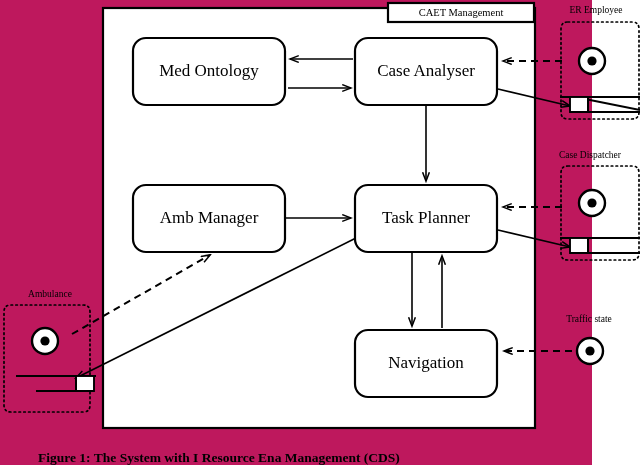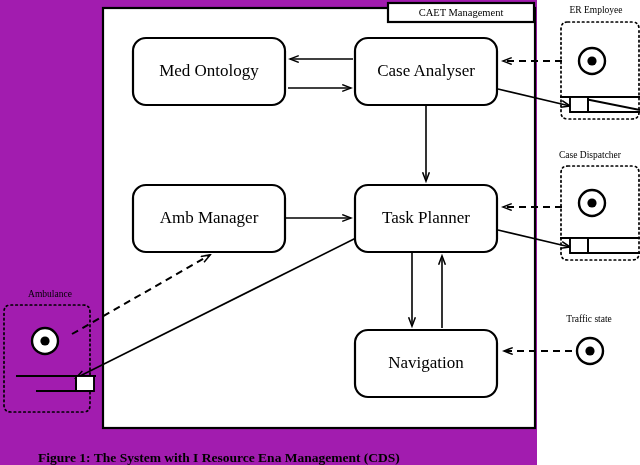--- a/index.html
+++ b/index.html
@@ -8,23 +8,23 @@
     background: #ffffff;
   }
   body {
     width: 640px;
     height: 465px;
     font-family: "Liberation Serif", serif;
     overflow: hidden;
   }
   #stage {
     position: relative;
-    width: 537px;
+    width: 592px;
     height: 465px;
-    background: #a21caf;
+    background: #be185d;
   }
   svg#diagram {
     position: absolute;
     left: 0;
     top: 0;
     width: 640px;
     height: 465px;
     display: block;
   }
   .box-label {

